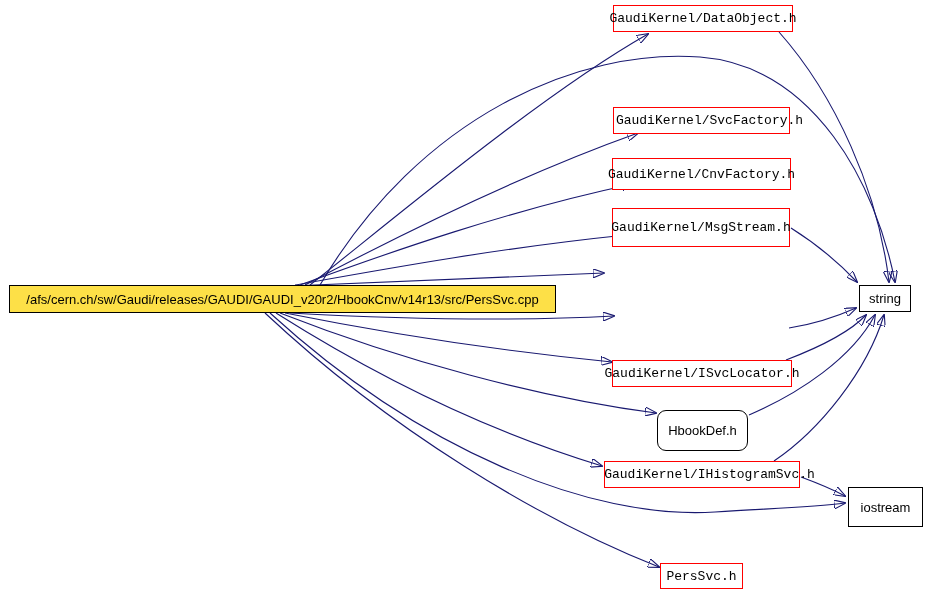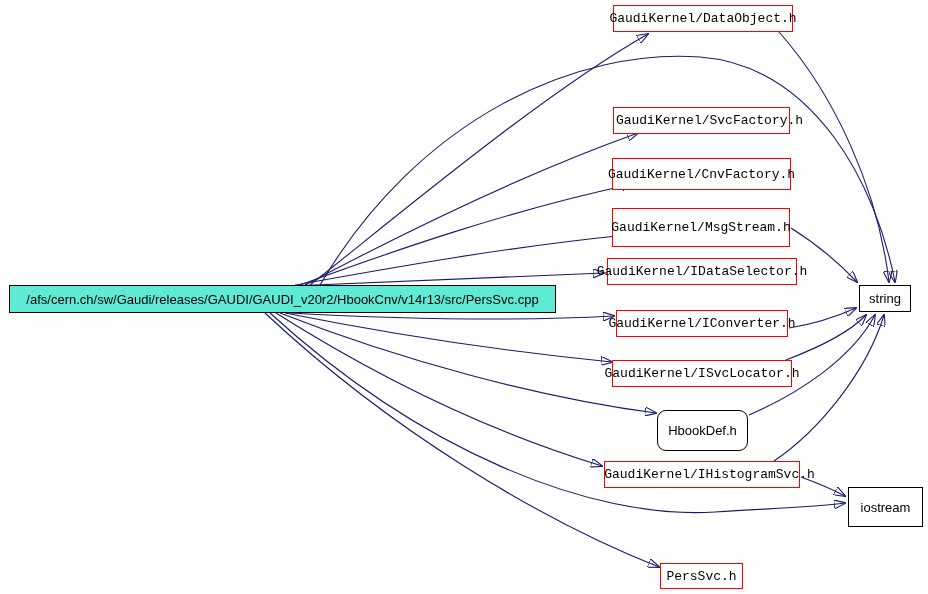--- a/index.html
+++ b/index.html
@@ -39,21 +39,21 @@
     font-size: 13px;
     line-height: 1;
     white-space: nowrap;
     cursor: default;
   }
   .node.red {
     border-color: #ff0000;
     font-family: Liberation Mono, monospace;
   }
   .node.main {
-    background: #5eead4;
+    background: #fde047;
     border-color: #000000;
   }
 </style>
 </head>
 <body>
 
 <div id="canvas">
 
   <svg id="edges" width="928" height="594" viewBox="0 0 928 594" xmlns="http://www.w3.org/2000/svg">
     <defs>
@@ -81,22 +81,20 @@
     <path d="M 774,461 C 820,430 867,371 884,315" marker-end="url(#arrow)"></path>
     <path d="M 801,477 C 820,484 832,489 845,496" marker-end="url(#arrow)"></path>
   </svg>
 
   <div class="node main" style="left:9px;   top:285px; width:547px; height:28px;">/afs/cern.ch/sw/Gaudi/releases/GAUDI/GAUDI_v20r2/HbookCnv/v14r13/src/PersSvc.cpp</div>
 
   <div class="node red" style="left:613px; top:5px;   width:180px; height:27px;">GaudiKernel/DataObject.h</div>
   <div class="node red" style="left:613px; top:107px; width:177px; height:27px;padding-left:16px;">GaudiKernel/SvcFactory.h</div>
   <div class="node red" style="left:612px; top:158px; width:179px; height:32px;">GaudiKernel/CnvFactory.h</div>
   <div class="node red" style="left:612px; top:208px; width:178px; height:39px;">GaudiKernel/MsgStream.h</div>
-  <div class="node red" style="left:607px; top:258px; width:190px; height:27px;">GaudiKernel/IDataSelector.h</div>
-  <div class="node red" style="left:616px; top:310px; width:172px; height:27px;">GaudiKernel/IConverter.h</div>
   <div class="node red" style="left:612px; top:360px; width:180px; height:27px;">GaudiKernel/ISvcLocator.h</div>
   <div class="node" style="left:657px; top:410px; width:91px;  height:41px;border-radius:9px;">HbookDef.h</div>
   <div class="node red" style="left:604px; top:461px; width:196px; height:27px;padding-left:15px;">GaudiKernel/IHistogramSvc.h</div>
   <div class="node red" style="left:660px; top:563px; width:83px;  height:26px;">PersSvc.h</div>
 
   <div class="node" style="left:859px; top:285px; width:52px;  height:27px;">string</div>
   <div class="node" style="left:848px; top:487px; width:75px;  height:40px;">iostream</div>
 
 </div>
 

